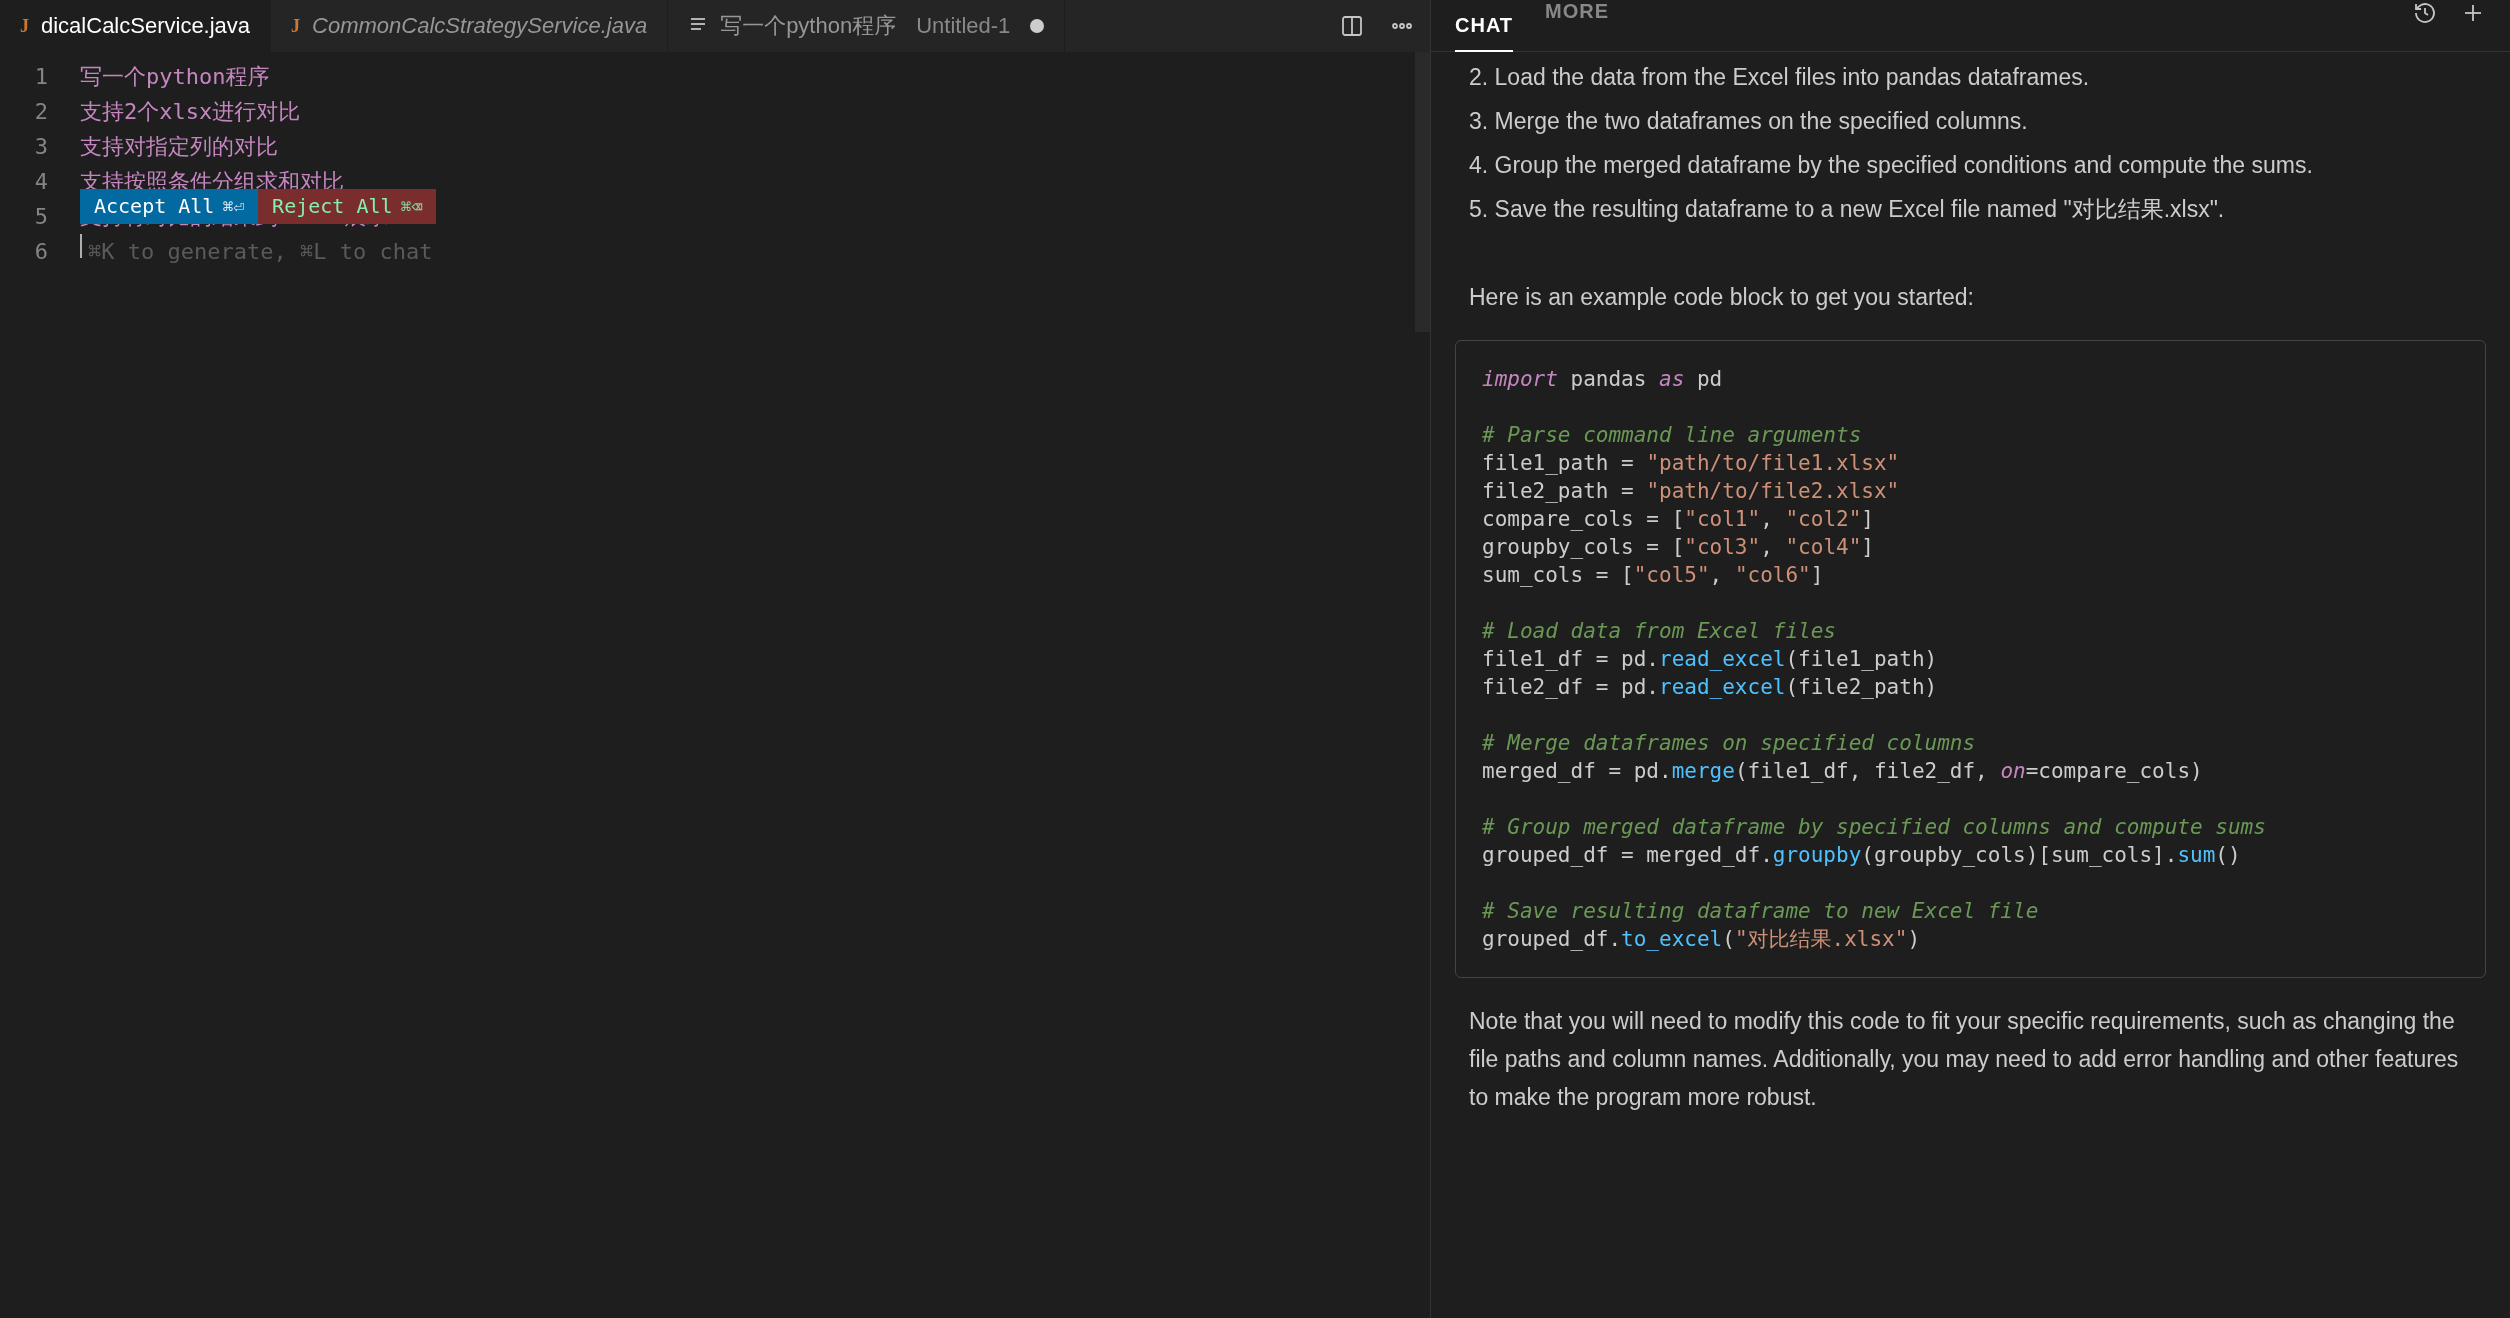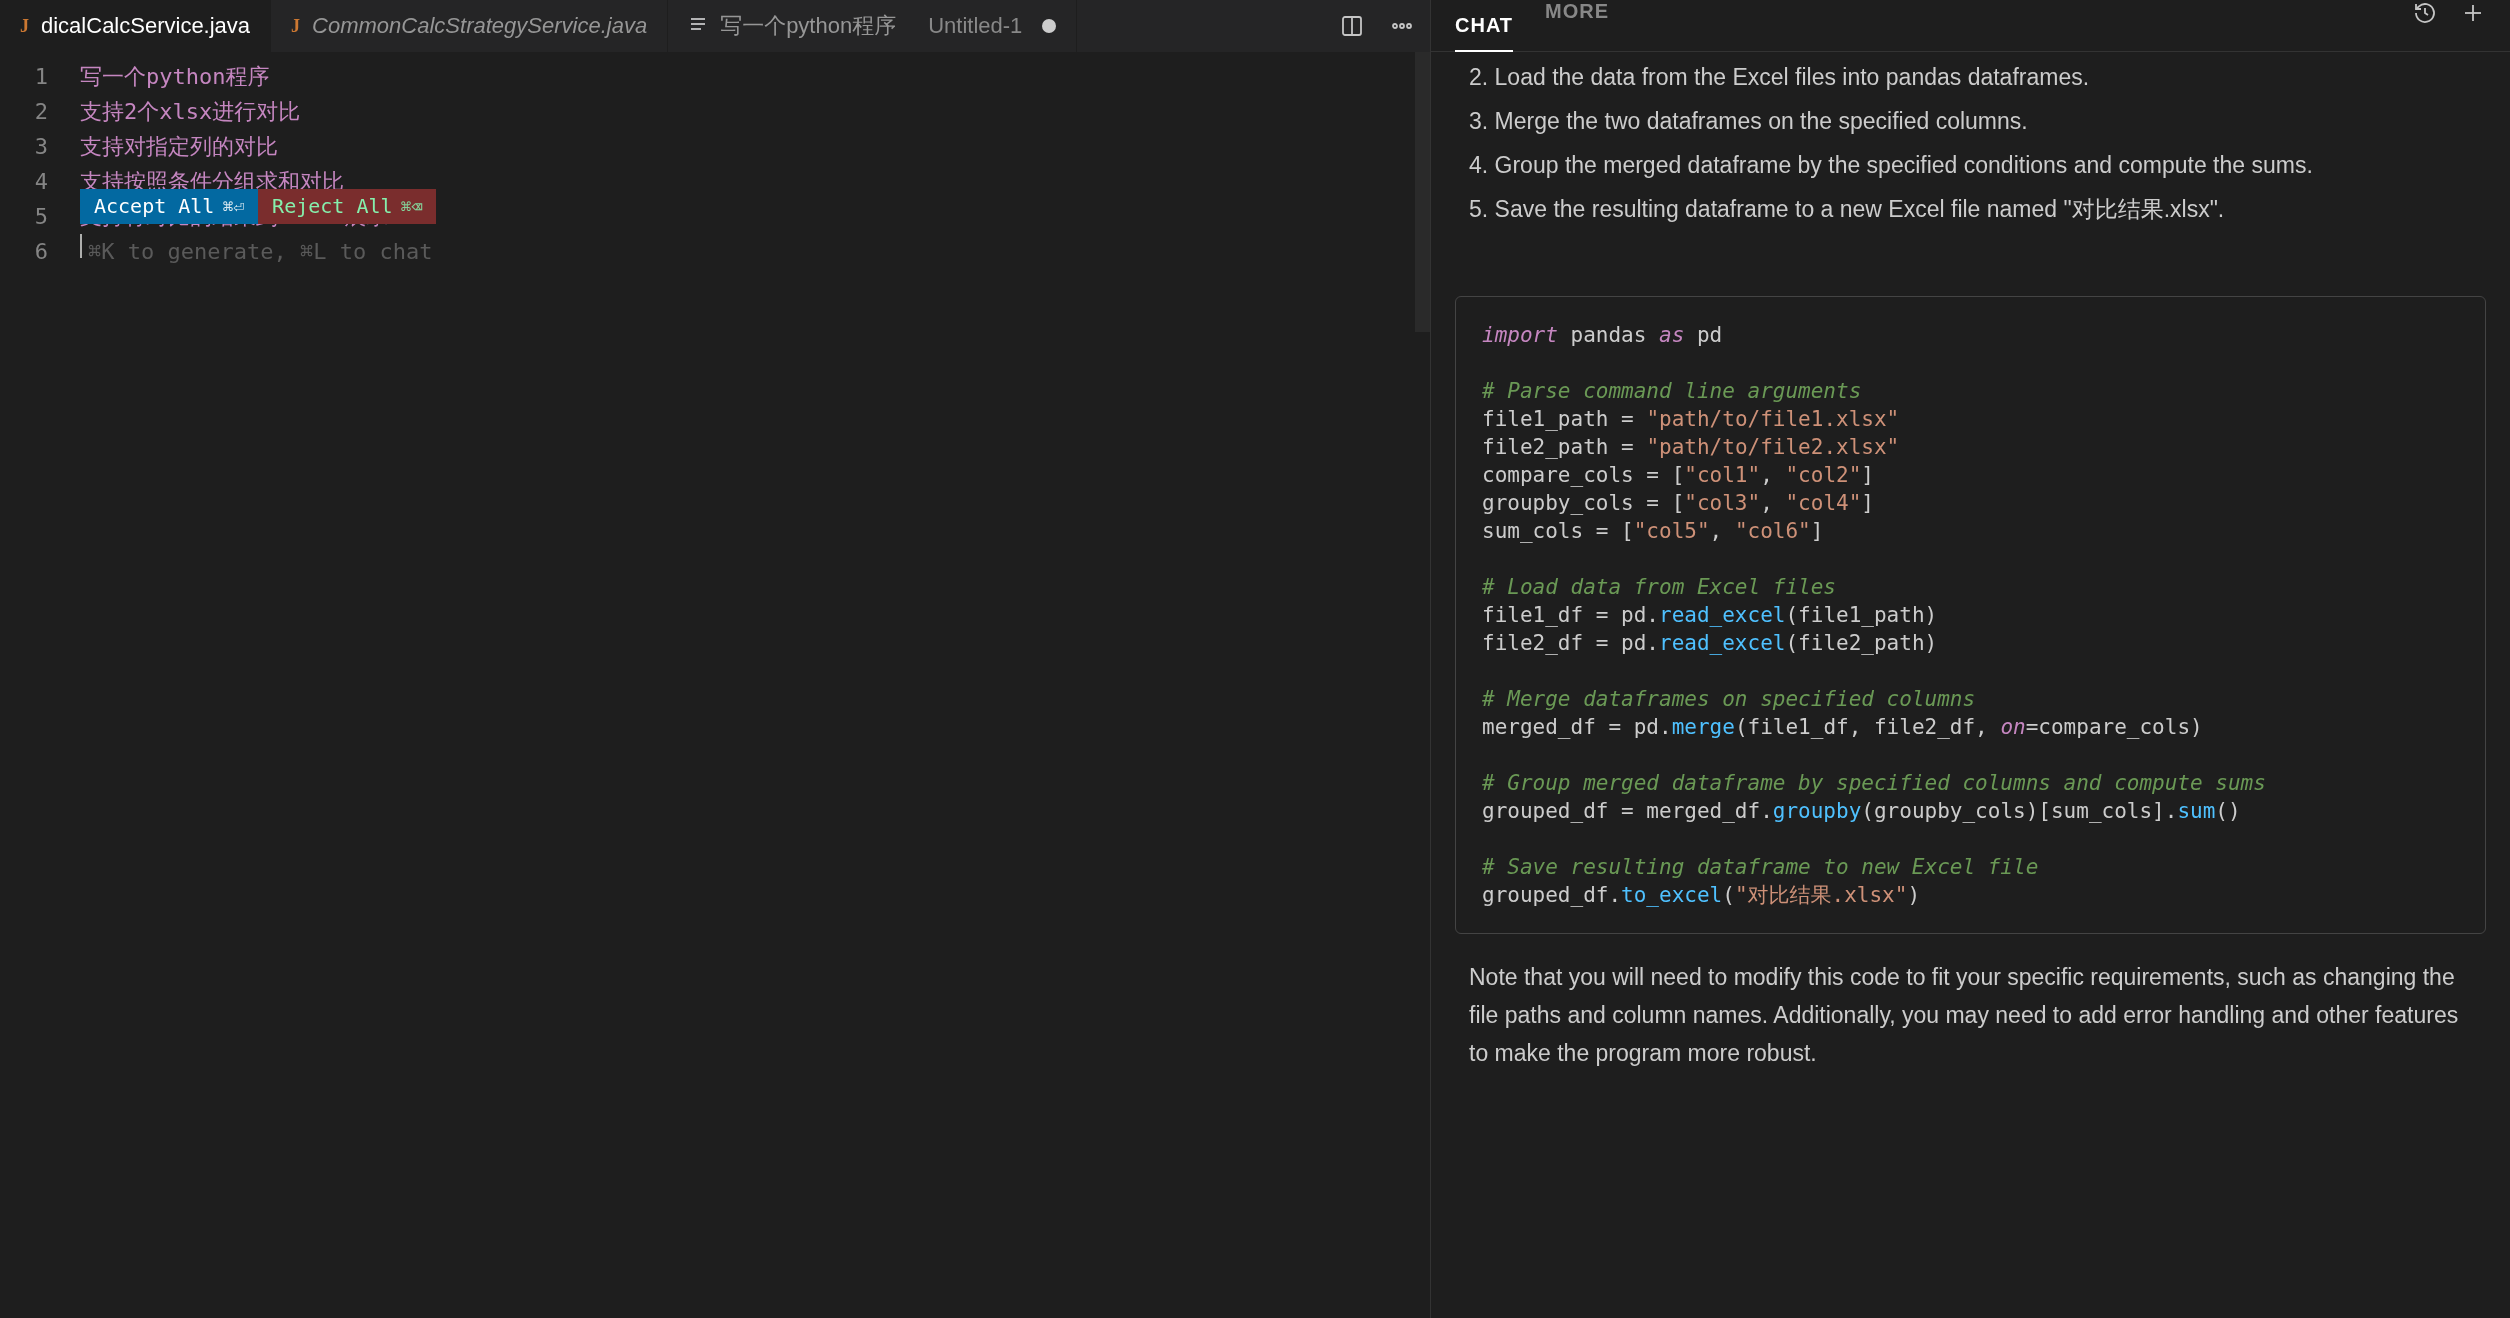--- a/index.html
+++ b/index.html
@@ -6,21 +6,21 @@
 body{background:#1e1e1e;color:#ccc;font-family:-apple-system,BlinkMacSystemFont,'Segoe UI',sans-serif;font-size:22px;width:2510px;height:1318px;overflow:hidden;display:flex}
 .left{width:1430px;display:flex;flex-direction:column;background:#1e1e1e}
 .tabs{height:52px;background:#252526;display:flex;align-items:stretch;flex-shrink:0}
 .tab{display:flex;align-items:center;padding:0 20px;gap:12px;color:#969696;font-size:22px;border-right:1px solid #1e1e1e;cursor:pointer;white-space:nowrap}
 .tab.active{background:#1e1e1e;color:#fff}
 .tab .tab-icon{font-size:18px;font-weight:bold}
 .tab .filename{font-style:normal}
 .tab.italic .filename{font-style:italic}
 .j-icon{color:#cc7832;font-weight:700;font-family:serif}
 .lines-icon{color:#c5c5c5;letter-spacing:-3px}
-.untitled{color:#888;margin-left:20px}
+.untitled{color:#888;margin-left:8px}
 .dot{width:14px;height:14px;border-radius:50%;background:#ccc;margin-left:8px}
 .tab-actions{display:flex;align-items:center;padding:0 14px;gap:22px;margin-left:auto;color:#c5c5c5}
 .tabact{width:28px;height:28px;display:flex;align-items:center;justify-content:center;cursor:pointer}
 .editor{flex:1;display:flex;font-family:Menlo,Consolas,monospace;font-size:22px;line-height:35px;position:relative}
 .gutter{width:80px;text-align:right;padding-right:32px;color:#858585;user-select:none;padding-top:7px}
 .code-body{flex:1;padding-top:7px;position:relative}
 .code-line{white-space:pre;color:#c586c0;height:35px}
 .hint-line{color:#5a5a5a;height:35px;display:flex;align-items:flex-start}
 .cursor-bar{width:2px;height:24px;background:#aeafad;margin-right:6px;display:inline-block}
 .inline-actions{position:absolute;top:137px;left:0;display:flex;height:35px;font-size:20px;z-index:5}
@@ -141,20 +141,21 @@
     </div>
   </div>
 
   <div class="chat-body">
     <div class="msg">
       <p>2. Load the data from the Excel files into pandas dataframes.</p>
       <p>3. Merge the two dataframes on the specified columns.</p>
       <p>4. Group the merged dataframe by the specified conditions and compute the sums.</p>
       <p>5. Save the resulting dataframe to a new Excel file named "对比结果.xlsx".</p>
       <br>
+      <p>Here is an example code block to get you started:</p>
 
       <div class="code-block"><span class="kw">import</span><span> pandas </span><span class="as">as</span><span> pd</span>
 
 <span class="cm"># Parse command line arguments</span>
 <span>file1_path = </span><span class="str">"path/to/file1.xlsx"</span>
 <span>file2_path = </span><span class="str">"path/to/file2.xlsx"</span>
 <span>compare_cols = [</span><span class="str">"col1"</span><span>, </span><span class="str">"col2"</span><span>]</span>
 <span>groupby_cols = [</span><span class="str">"col3"</span><span>, </span><span class="str">"col4"</span><span>]</span>
 <span>sum_cols = [</span><span class="str">"col5"</span><span>, </span><span class="str">"col6"</span><span>]</span>
 

